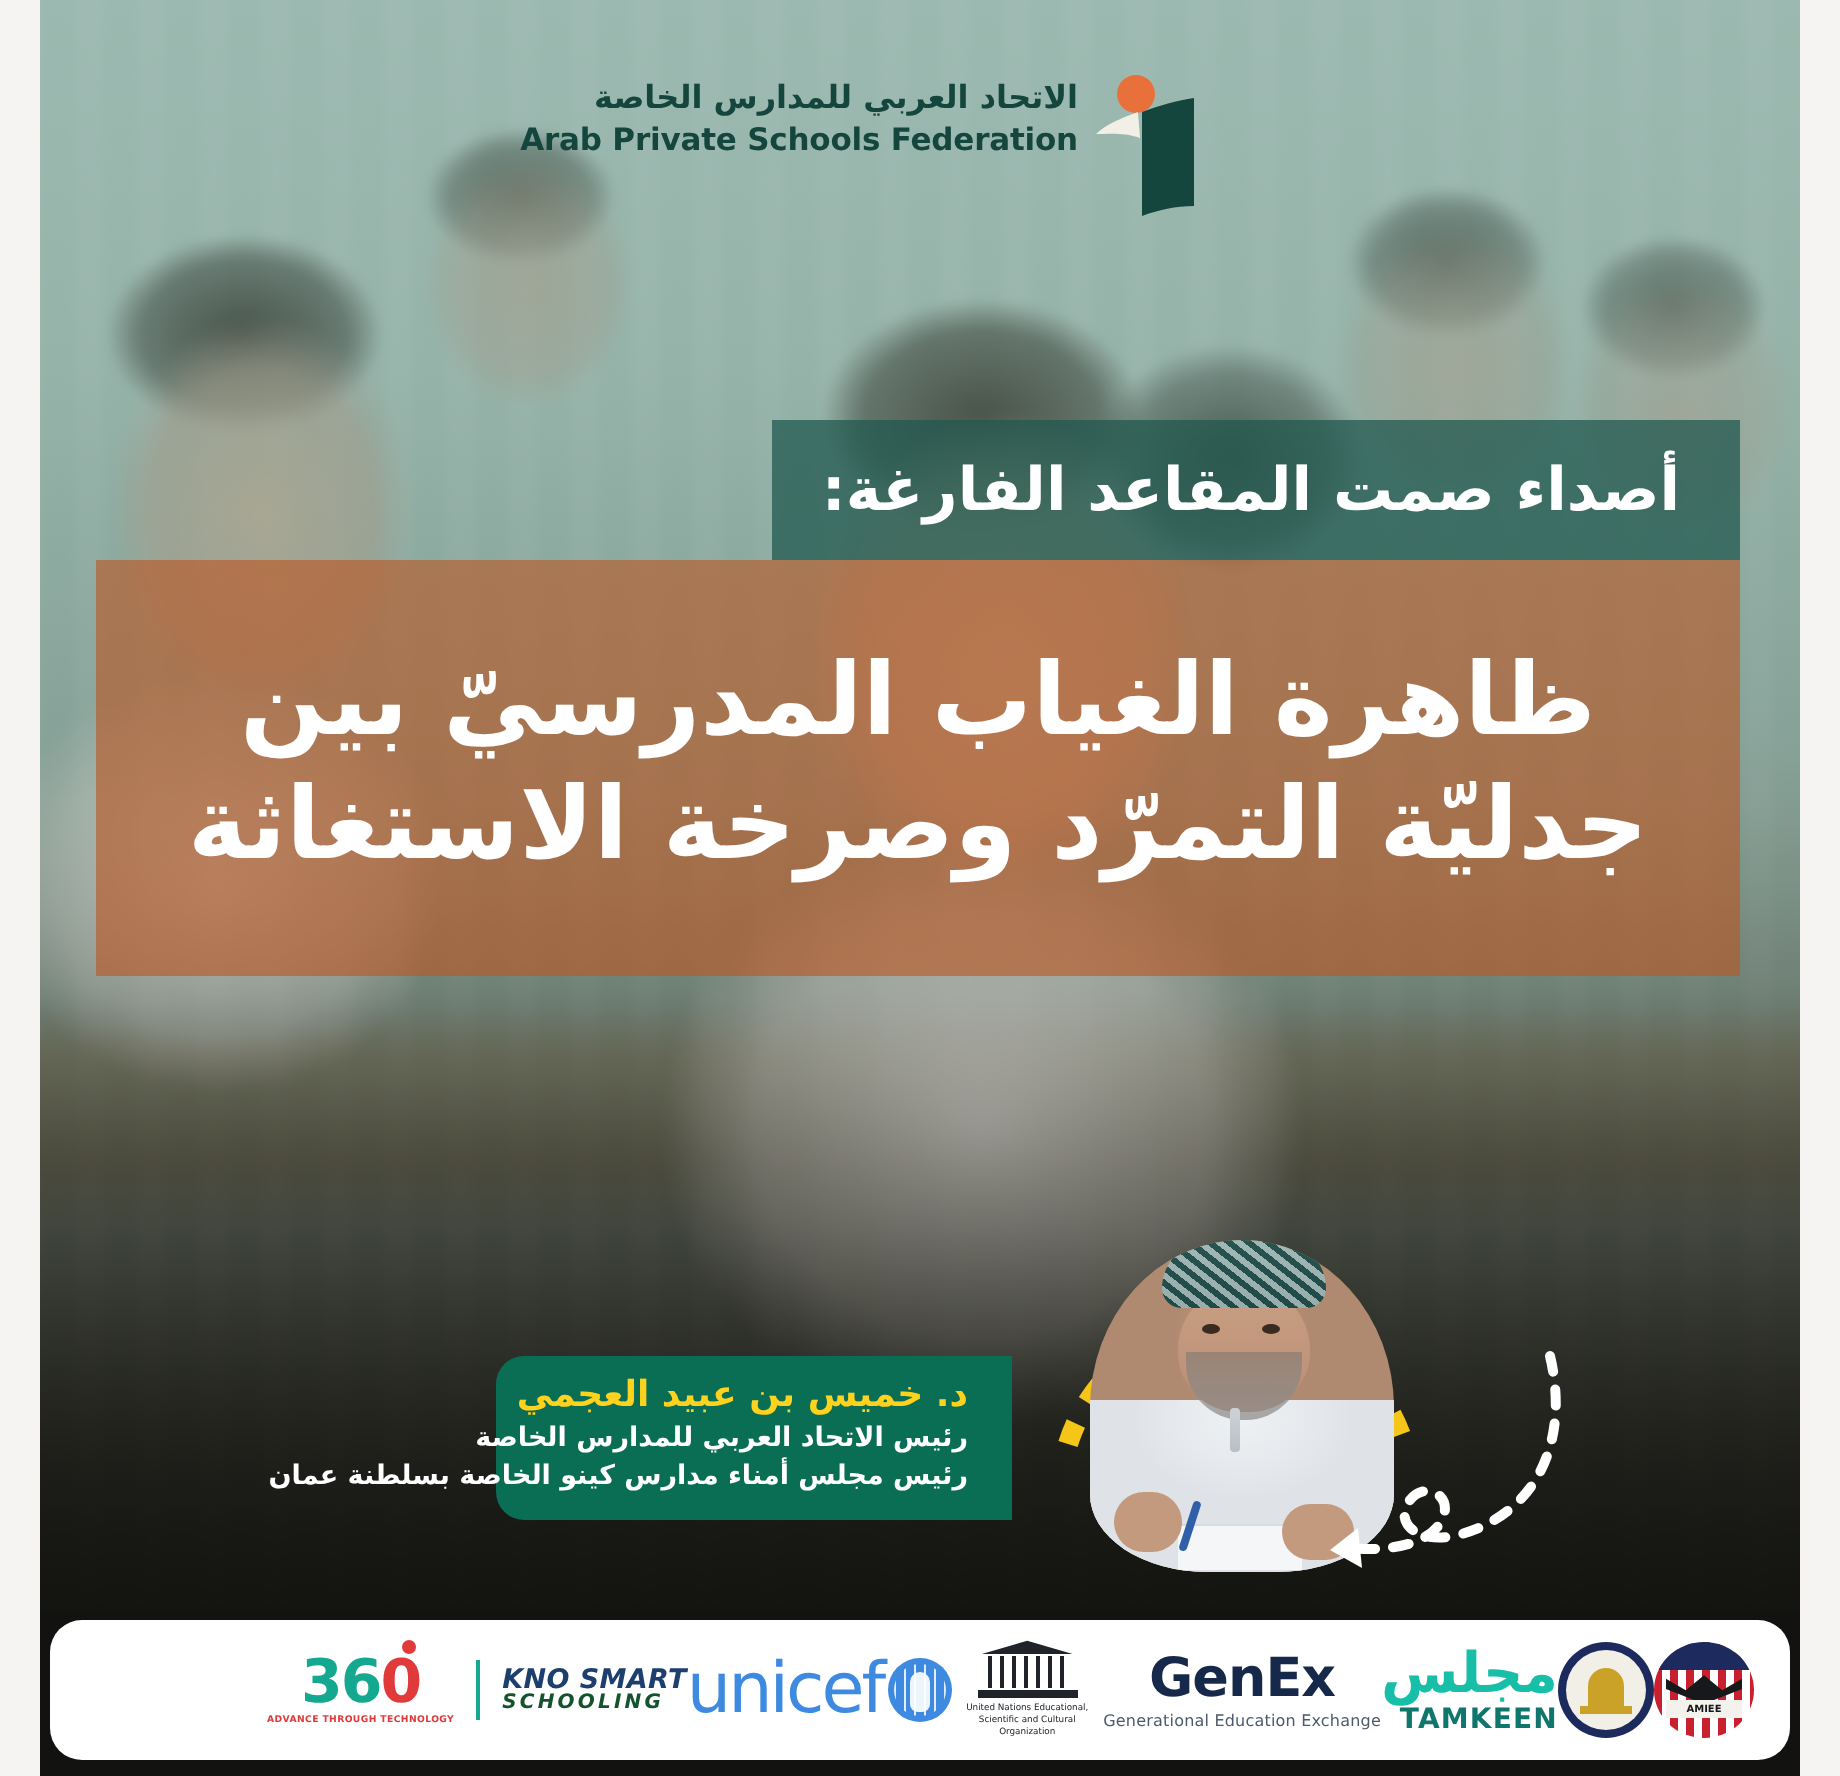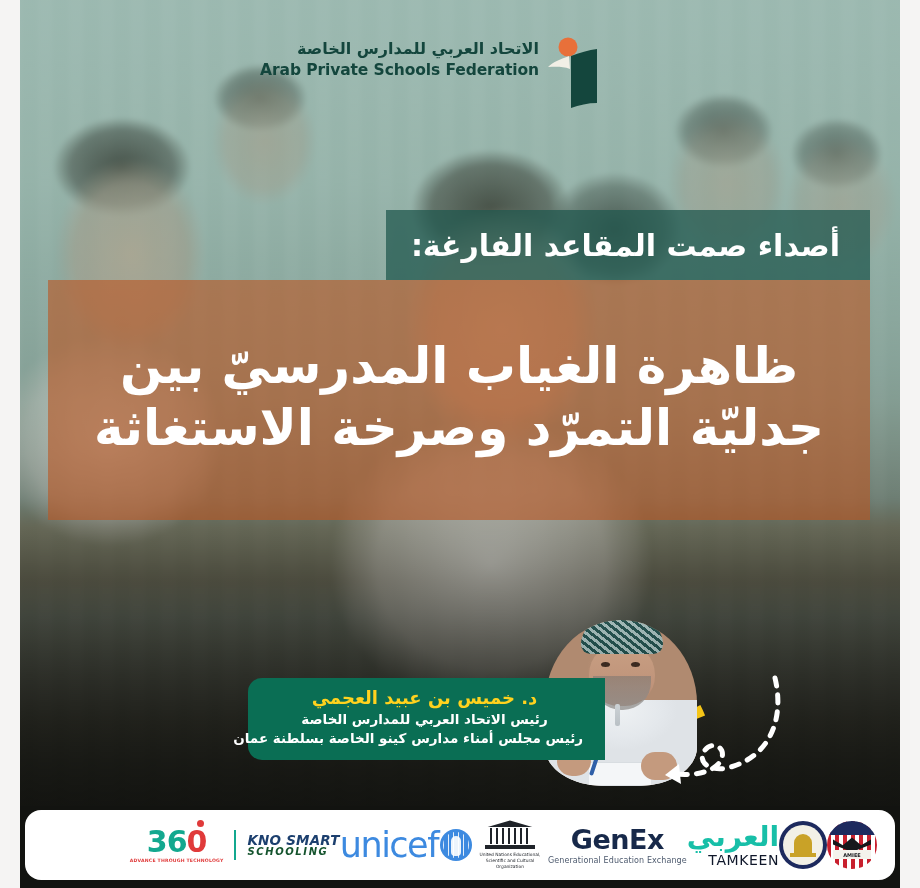--- a/index.html
+++ b/index.html
@@ -142,21 +142,21 @@
     white-space: nowrap;
     letter-spacing: 0.4px;
   }
 
   
   .title-band {
     position: absolute;
     left: 48px;
     top: 280px;
     width: 822px;
-    height: 240px;
+    height: 208px;
     background: rgba(186,87,35,0.62);
     display: flex;
     flex-direction: column;
     align-items: center;
     justify-content: center;
     box-sizing: border-box;
     padding: 4px 18px 10px 18px;
   }
   .title-line {
     color: #ffffff;
@@ -238,21 +238,21 @@
   }
   .p-hand-l { position: absolute; left: 12px; top: 126px; width: 34px; height: 30px; border-radius: 16px; background: #c49a7e; }
   .p-hand-r { position: absolute; left: 96px; top: 132px; width: 36px; height: 28px; border-radius: 16px; background: #c49a7e; }
   .dashed-arrow { position: absolute; left: 122px; top: 60px; width: 130px; height: 120px; }
 
   
   .name-card {
     position: absolute;
     left: 248px;
     top: 678px;
-    width: 357px;
+    width: 258px;
     height: 82px;
     background: #0a6e54;
     border-radius: 14px 0 0 14px;
     box-sizing: border-box;
     padding: 9px 22px 8px 18px;
     text-align: center;
     direction: rtl;
   }
   .name-main {
     color: #ffd21e;
@@ -327,21 +327,21 @@
   .lunesco-sub { font-size: 4.4px; color: #20242a; text-align: center; line-height: 1.3; width: 76px; }
 
   
   .lgenex { flex-direction: column; }
   .lgenex-name { font-size: 27px; font-weight: bold; color: #17294a; letter-spacing: -0.5px; line-height: 1; }
   .lgenex-sub { font-size: 8px; color: #4d5a6e; letter-spacing: 0.1px; margin-top: 3px; }
 
   
   .ltamkeen { flex-direction: column; align-items: flex-end; }
   .ltamkeen-ar { font-size: 28px; font-weight: bold; color: #18bfa8; direction: rtl; line-height: 1; }
-  .ltamkeen-en { font-size: 14px; font-weight: normal; color: #0f172a; letter-spacing: 0.6px; margin-top: 1px; }
+  .ltamkeen-en { font-size: 14px; font-weight: bold; color: #0f766e; letter-spacing: 0.6px; margin-top: 1px; }
 
   
   .lseal { width: 48px; height: 48px; border-radius: 50%; background: #1d2a5e; position: relative; }
   .lseal::before { content: ""; position: absolute; inset: 4px; border-radius: 50%; background: #f2f0e6; }
   .lseal-dome { position: absolute; left: 15px; top: 13px; width: 18px; height: 22px; background: #c9a227; border-radius: 9px 9px 0 0; }
   .lseal-base { position: absolute; left: 11px; top: 32px; width: 26px; height: 4px; background: #c9a227; }
 
   
   .leagle { width: 50px; height: 48px; border-radius: 50%; position: relative; overflow: hidden;
     background: repeating-linear-gradient(90deg, #c8202e 0 4px, #ffffff 4px 8px); }
@@ -444,21 +444,21 @@
       </div>
       <div class="lunesco-sub">United Nations Educational, Scientific and Cultural Organization</div>
     </div>
 
     <div class="flogo lgenex">
       <div class="lgenex-name">GenEx</div>
       <div class="lgenex-sub">Generational Education Exchange</div>
     </div>
 
     <div class="flogo ltamkeen">
-      <div class="ltamkeen-ar">العربي</div>
+      <div class="ltamkeen-ar">مجلس</div>
       <div class="ltamkeen-en">TAMKEEN</div>
     </div>
 
     <div class="flogo">
       <div class="lseal">
         <div class="lseal-dome"></div>
         <div class="lseal-base"></div>
       </div>
     </div>
 

